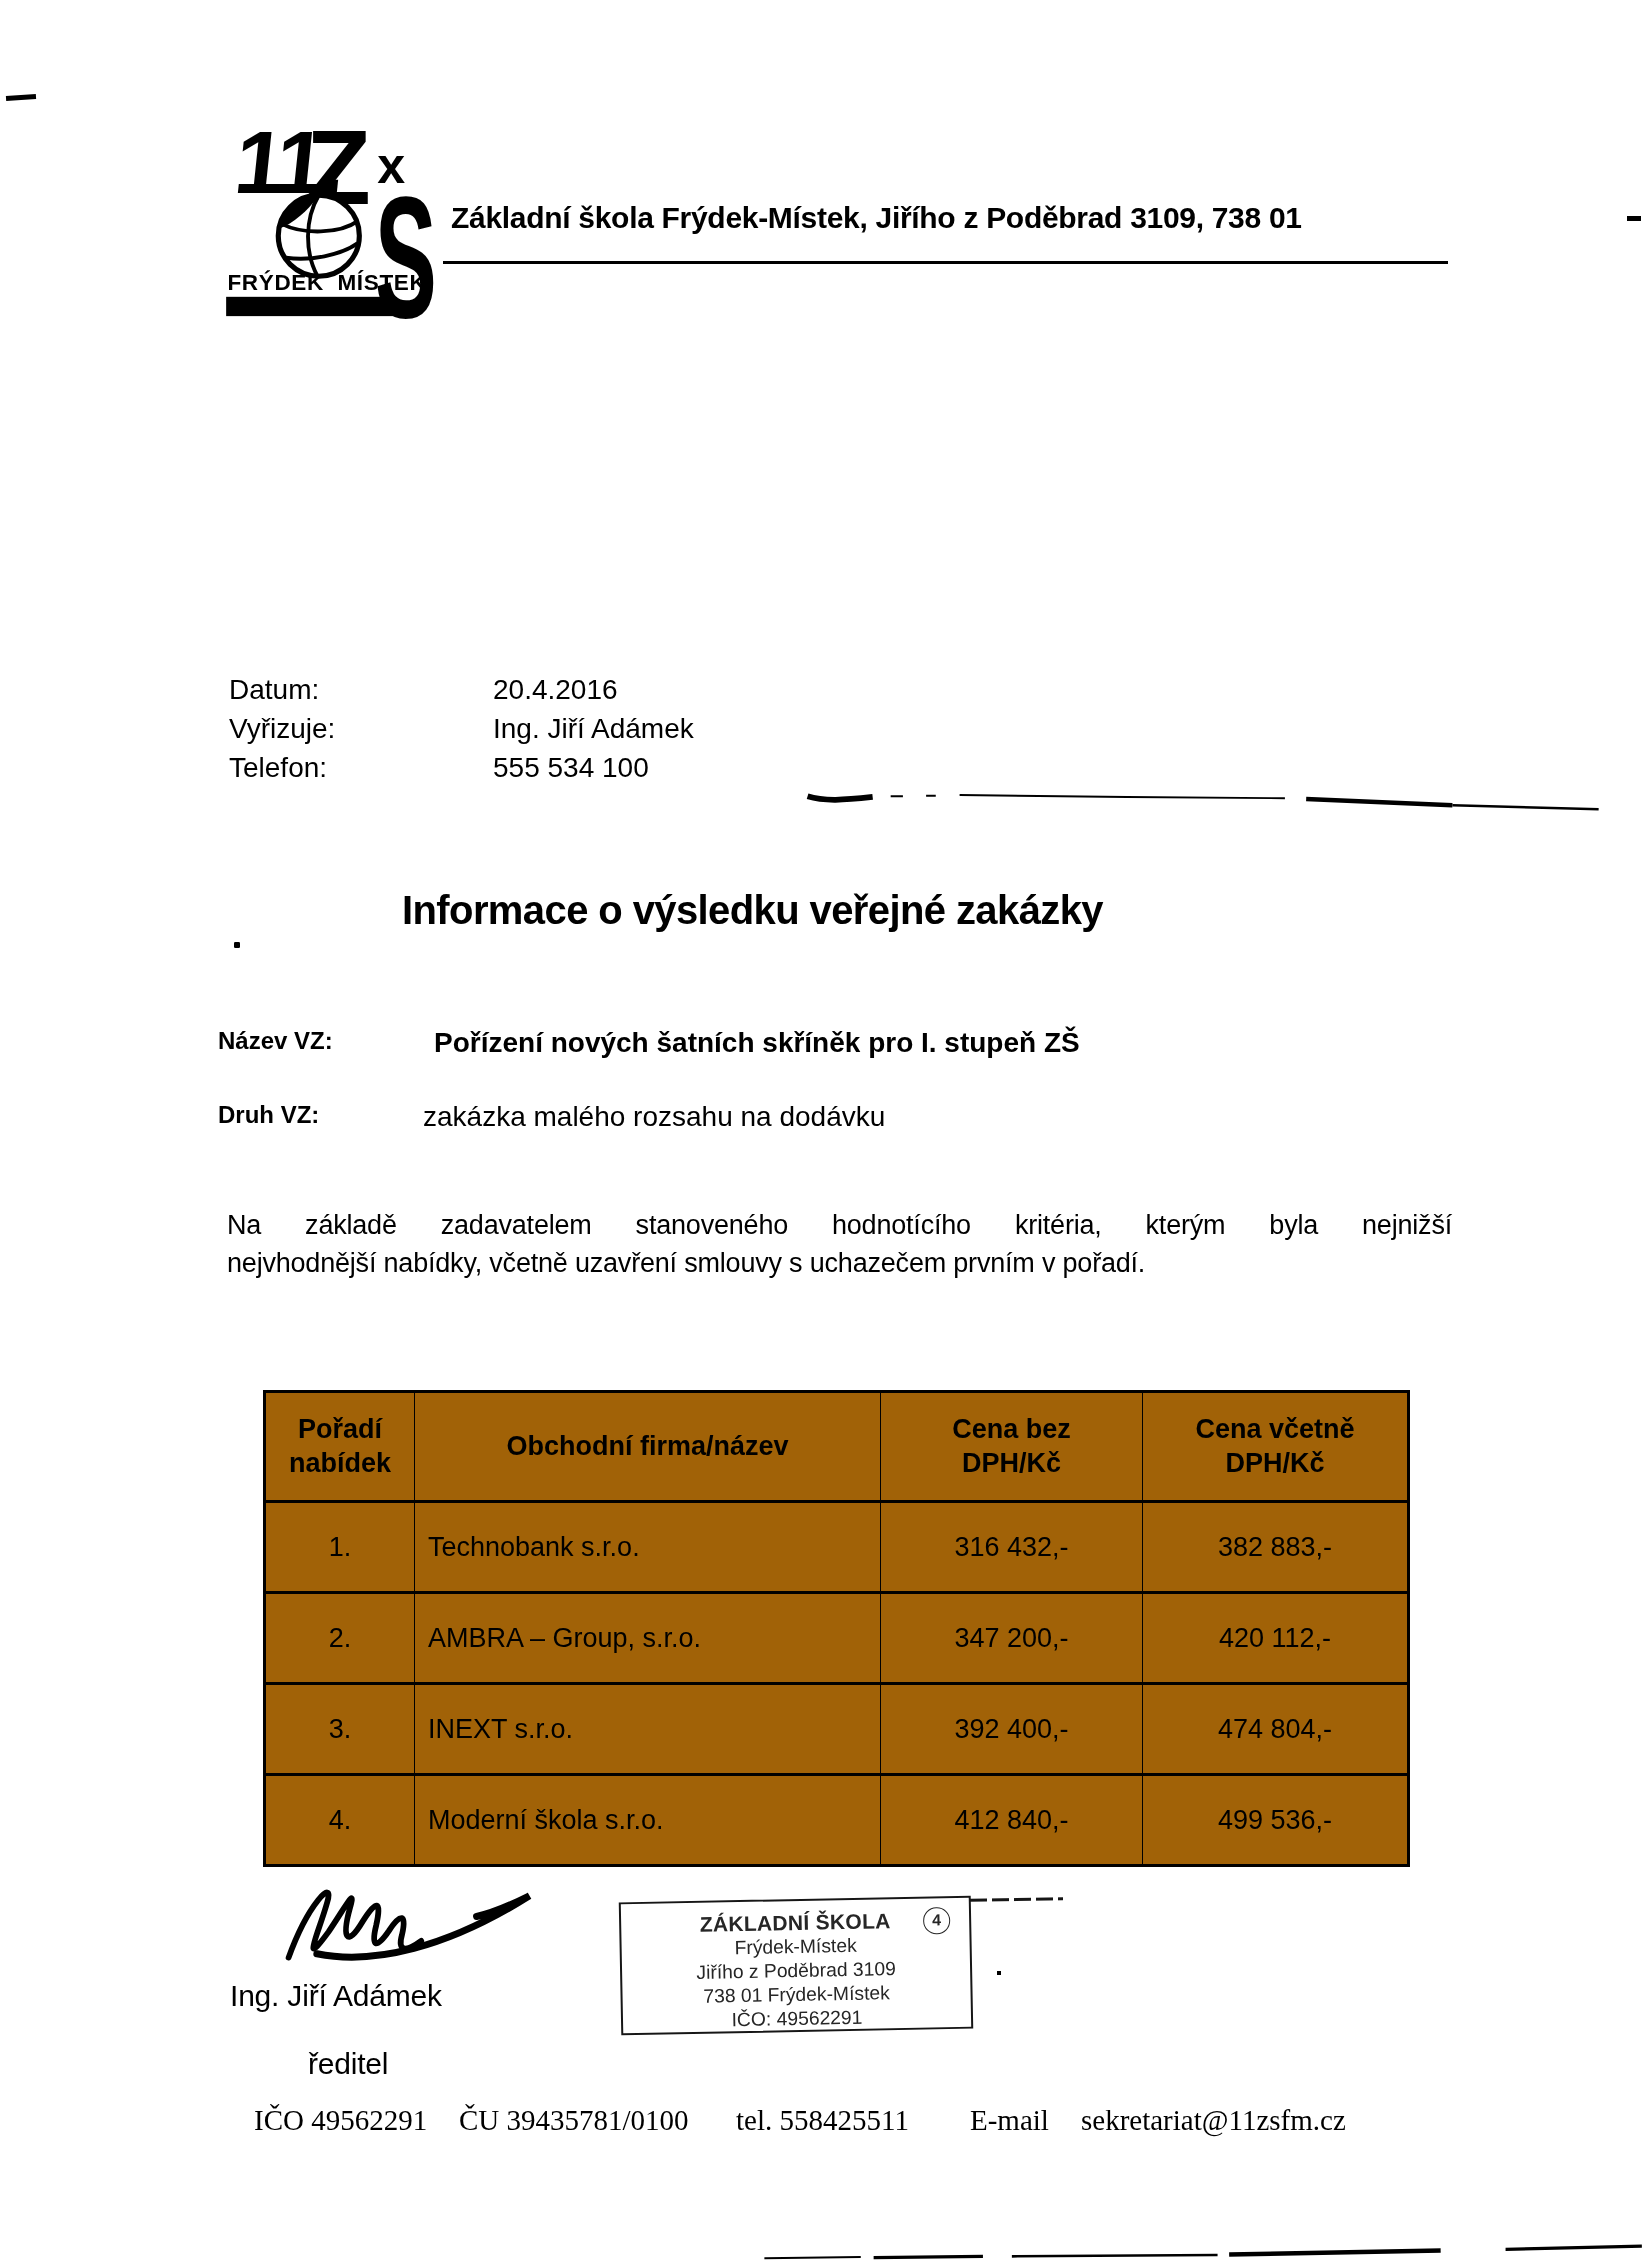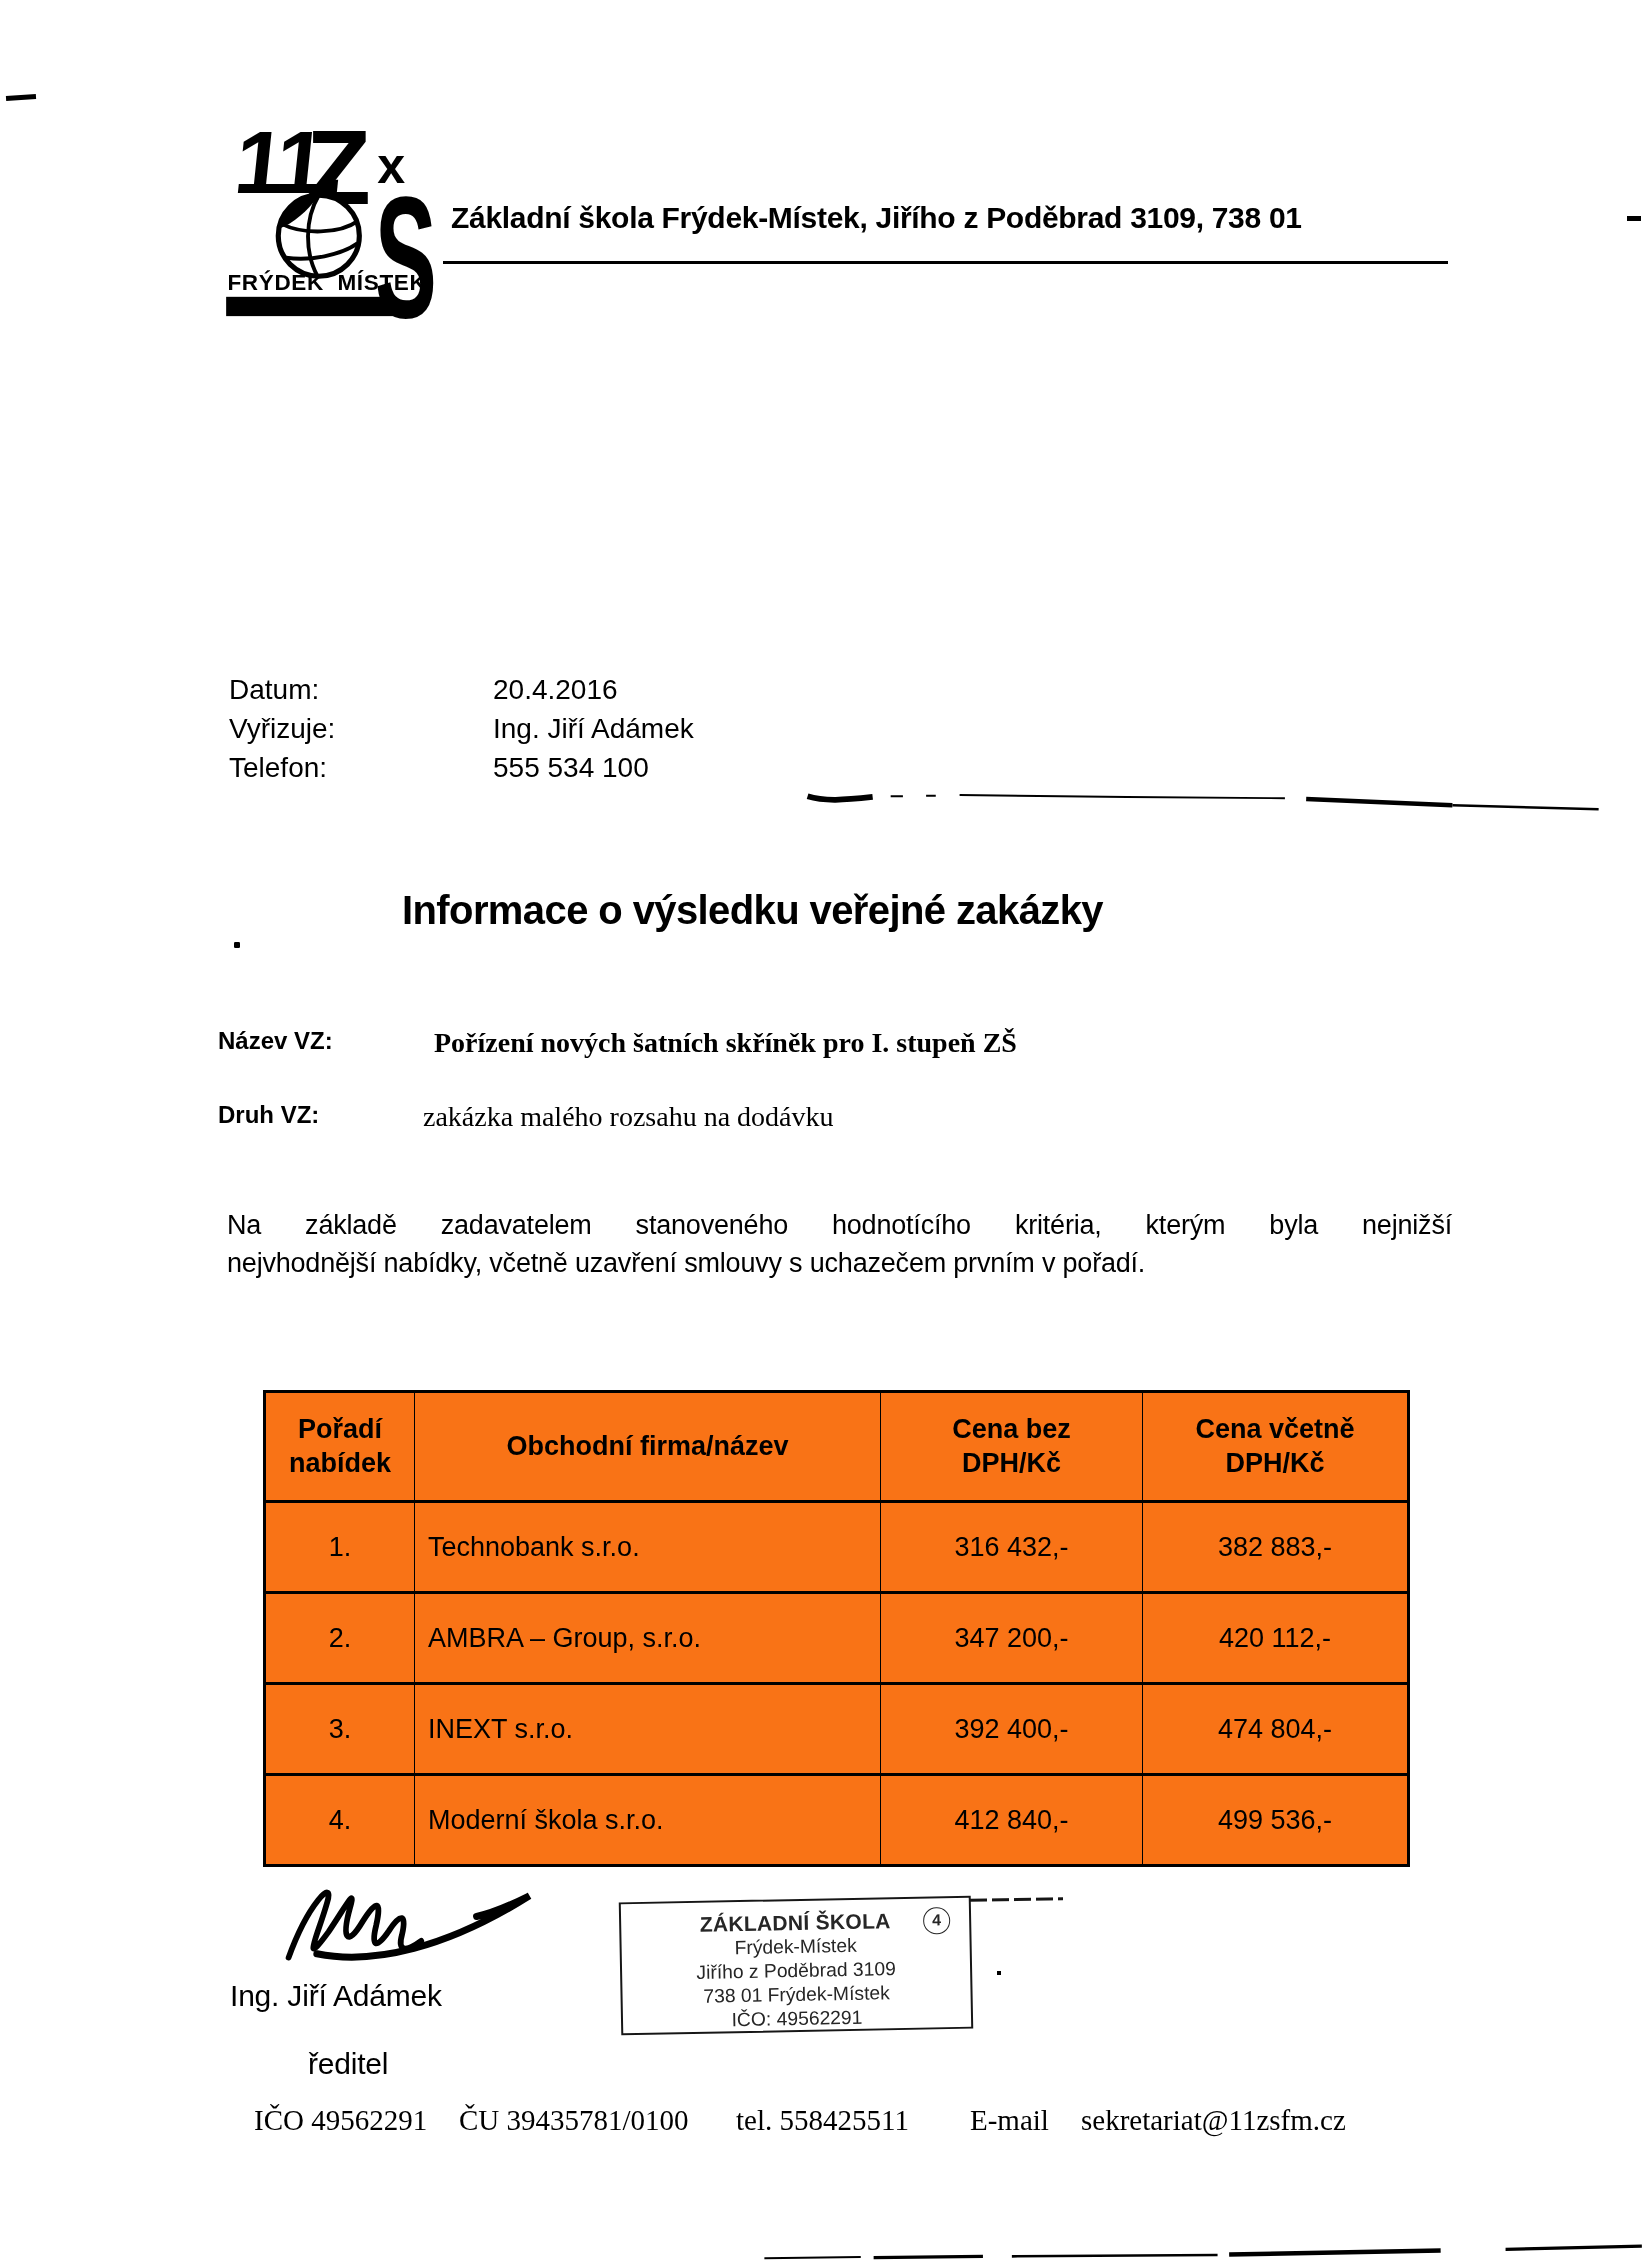--- a/index.html
+++ b/index.html
@@ -19,30 +19,30 @@
   .ref-block{left:229px;top:670px;font-size:28px;line-height:39px;}
   .ref-row{position:relative;height:39px;white-space:nowrap;}
   .ref-label{display:inline-block;width:264px;}
 
   
   .doc-title{left:402px;top:888px;font-size:40px;font-weight:bold;white-space:nowrap;letter-spacing:-0.6px;}
   .stray-dot{width:5.8px;height:5.8px;background:#000;border-radius:1.3px;}
 
   
   .subj-label{font-size:24px;font-weight:bold;white-space:nowrap;}
-  .subj-value{font-size:28px;white-space:nowrap;font-family:Liberation Serif, serif;}
+  .subj-value{font-size:28px;white-space:nowrap;}
 
   
   .body-par{left:227px;top:1206px;width:1225px;font-size:27px;line-height:38px;}
   .jline{text-align:justify;text-align-last:justify;}
   .jline.last{text-align-last:left;}
 
   
   .bid-table{left:263px;top:1390px;}
-  table{border-collapse:collapse;table-layout:fixed;background:#f97316;}
+  table{border-collapse:collapse;table-layout:fixed;background:#a16207;}
   table{border:3.9px solid #000;}
   th,td{border-left:1.9px solid #000;border-right:1.9px solid #000;border-top:3.2px solid #000;border-bottom:3.2px solid #000;
         font-size:27px;vertical-align:middle;padding:0;}
   th{font-weight:bold;text-align:center;line-height:1.25;}
   td{text-align:center;}
   td.company{text-align:left;padding-left:13px;}
   .pre{white-space:pre-line;}
   tr.hdr{height:110px;}
   tr.data{height:91px;}
 

